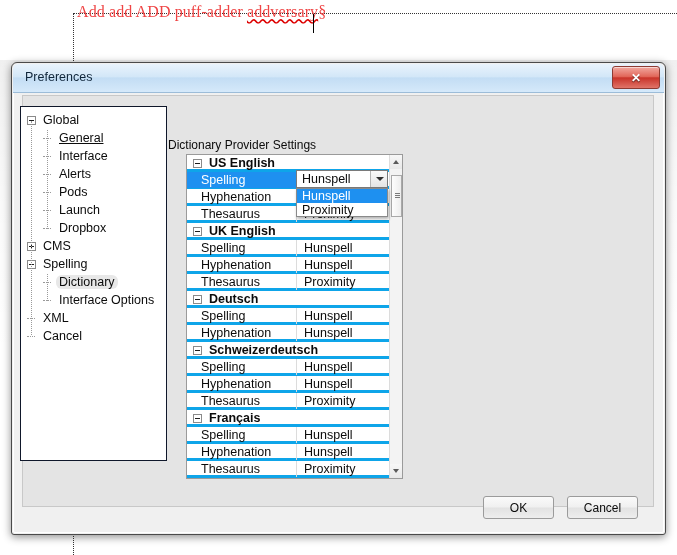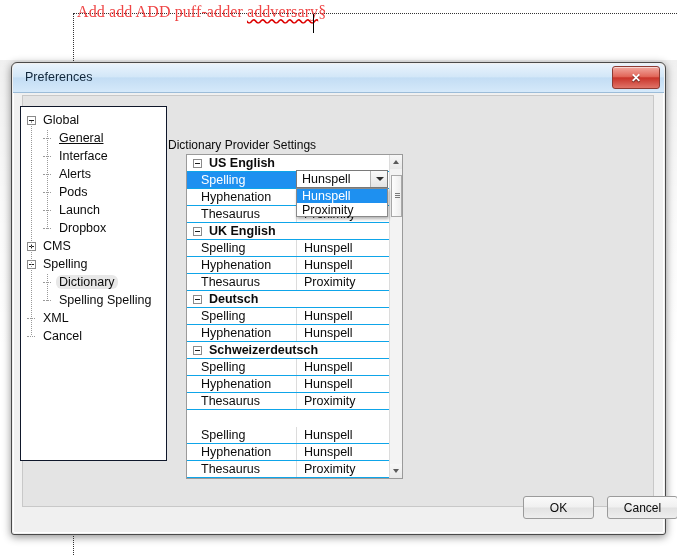--- a/index.html
+++ b/index.html
@@ -101,21 +101,21 @@
   .dotstub{position:absolute;border-top:1px dotted #9a9a9a;}
 
   
   #pane-title{position:absolute;left:168px;top:138px;font-size:12px;color:#0b0b0b;}
   #grid-box{
     position:absolute;left:186px;top:154px;width:217px;height:325px;
     background:#ffffff;border:1px solid #9a9a9a;box-sizing:border-box;overflow:hidden;
   }
   #grid-viewport{position:absolute;left:0;top:0;width:202px;height:323px;overflow:hidden;}
   .grow{position:absolute;left:0;width:202px;height:17px;box-sizing:border-box;
-        border-bottom:1px solid #0ea5e9;}
+        border-bottom:3px solid #0ea5e9;}
   .ghdr{background:#ffffff;}
   .ghdr .gh-label{position:absolute;left:22px;top:0;line-height:17px;font-size:12.5px;
         font-weight:bold;color:#0b0b0b;white-space:nowrap;}
   .ghdr .gexp{position:absolute;left:6px;top:4px;width:9px;height:9px;border:1px solid #8a8a8a;
         background:#fff;box-sizing:border-box;}
   .ghdr .gexp:before{content:"";position:absolute;left:1px;top:3px;width:5px;height:1px;background:#1d1d1d;}
   .gname{position:absolute;left:0;top:0;width:110px;height:16px;line-height:16px;
         padding-left:14px;font-size:12.5px;color:#0b0b0b;box-sizing:border-box;white-space:nowrap;
         border-right:1px solid #dcdcdc;}
   .gval{position:absolute;left:110px;top:0;width:92px;height:16px;line-height:16px;
@@ -169,21 +169,21 @@
     content:"";position:absolute;left:2.5px;top:17px;width:5px;height:5px;
     background:repeating-linear-gradient(180deg,#7a7a7a 0 1px,transparent 1px 2px);
   }
 
   
   .dlgbtn{
     position:absolute;top:496px;width:71px;height:23px;
     background:linear-gradient(180deg,#fafafa 0%,#f0f0f0 48%,#e2e2e2 52%,#eeeeee 100%);
     border:1px solid #9b9b9b;border-radius:3px;box-sizing:border-box;
     font-size:12px;color:#0b0b0b;display:flex;align-items:center;justify-content:center;
-    cursor:pointer;font-family:"Liberation Sans",sans-serif;margin-left:40px;
+    cursor:pointer;font-family:"Liberation Sans",sans-serif;
   }
   #btn-ok{left:483px;}
   #btn-cancel{left:567px;}
 </style>
 </head>
 <body>
 
 <div id="doc-bg"></div>
 <div id="doc-rule-h"></div>
 <div id="doc-rule-v"></div>
@@ -221,21 +221,21 @@
     <div class="tnode" style="left: 35px; top: 94px;"><span class="tlabel">Launch</span></div>
     <div class="dotstub" style="left: 22px; top: 121px; width: 8px;"></div>
     <div class="tnode" style="left: 35px; top: 112px;"><span class="tlabel">Dropbox</span></div>
     <div class="expander plus" style="left: 6px; top: 135px;"></div>
     <div class="tnode" style="left: 19px; top: 130px;"><span class="tlabel">CMS</span></div>
     <div class="expander" style="left: 6px; top: 153px;"></div>
     <div class="tnode" style="left: 19px; top: 148px;"><span class="tlabel">Spelling</span></div>
     <div class="dotstub" style="left: 22px; top: 175px; width: 8px;"></div>
     <div class="tnode sel" style="left: 35px; top: 166px;"><span class="tlabel">Dictionary</span></div>
     <div class="dotstub" style="left: 22px; top: 193px; width: 8px;"></div>
-    <div class="tnode" style="left: 35px; top: 184px;"><span class="tlabel">Spelling Spelling</span></div>
+    <div class="tnode" style="left: 35px; top: 184px;"><span class="tlabel">Interface Options</span></div>
     <div class="dotstub" style="left: 6px; top: 211px; width: 8px;"></div>
     <div class="tnode" style="left: 19px; top: 202px;"><span class="tlabel">XML</span></div>
     <div class="dotstub" style="left: 6px; top: 229px; width: 8px;"></div>
     <div class="tnode" style="left: 19px; top: 220px;"><span class="tlabel">Cancel</span></div>
     <div class="dotline" style="left: 10px; top: 14px; height: 214px;"></div>
     <div class="dotline" style="left: 26px; top: 23px; height: 99px;"></div>
     <div class="dotline" style="left: 26px; top: 167px; height: 27px;"></div>
   </div>
 
 <div id="pane-title">Dictionary Provider Settings</div>
@@ -295,20 +295,24 @@
         <div class="gval">Hunspell</div>
       </div>
       <div class="grow" style="top: 221px;">
         <div class="gname">Hyphenation</div>
         <div class="gval">Hunspell</div>
       </div>
       <div class="grow" style="top: 238px;">
         <div class="gname">Thesaurus</div>
         <div class="gval">Proximity</div>
       </div>
+      <div class="grow ghdr" style="top: 255px;">
+        <div class="gexp"></div>
+        <div class="gh-label">Français</div>
+      </div>
       <div class="grow" style="top: 272px;">
         <div class="gname">Spelling</div>
         <div class="gval">Hunspell</div>
       </div>
       <div class="grow" style="top: 289px;">
         <div class="gname">Hyphenation</div>
         <div class="gval">Hunspell</div>
       </div>
       <div class="grow" style="top: 306px;">
         <div class="gname">Thesaurus</div>

